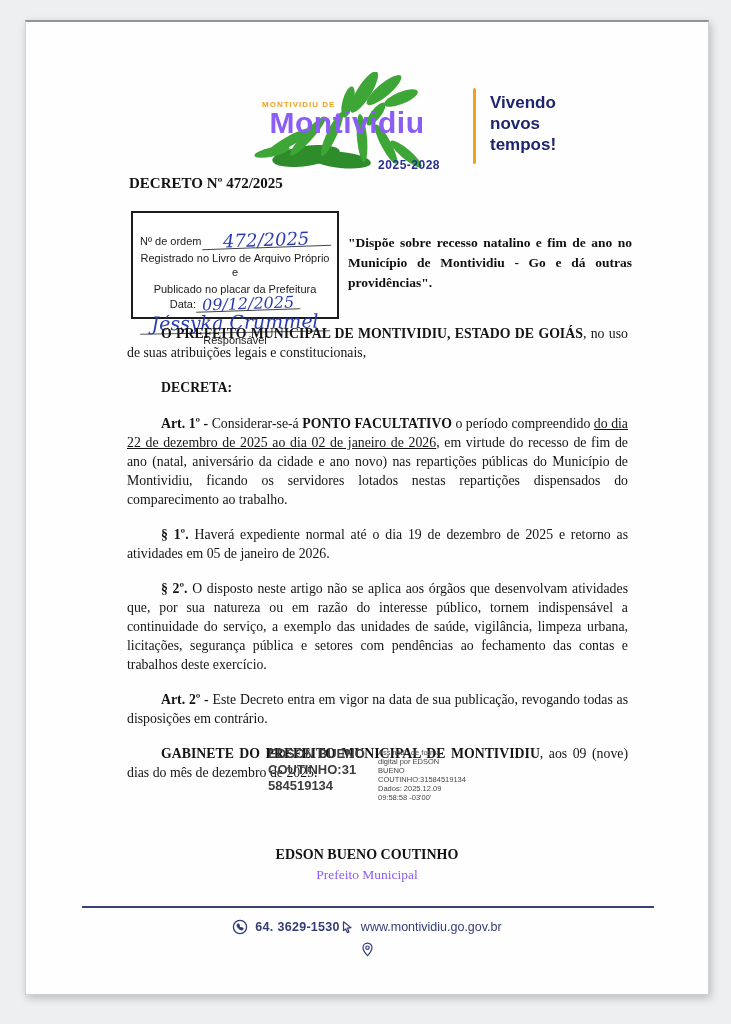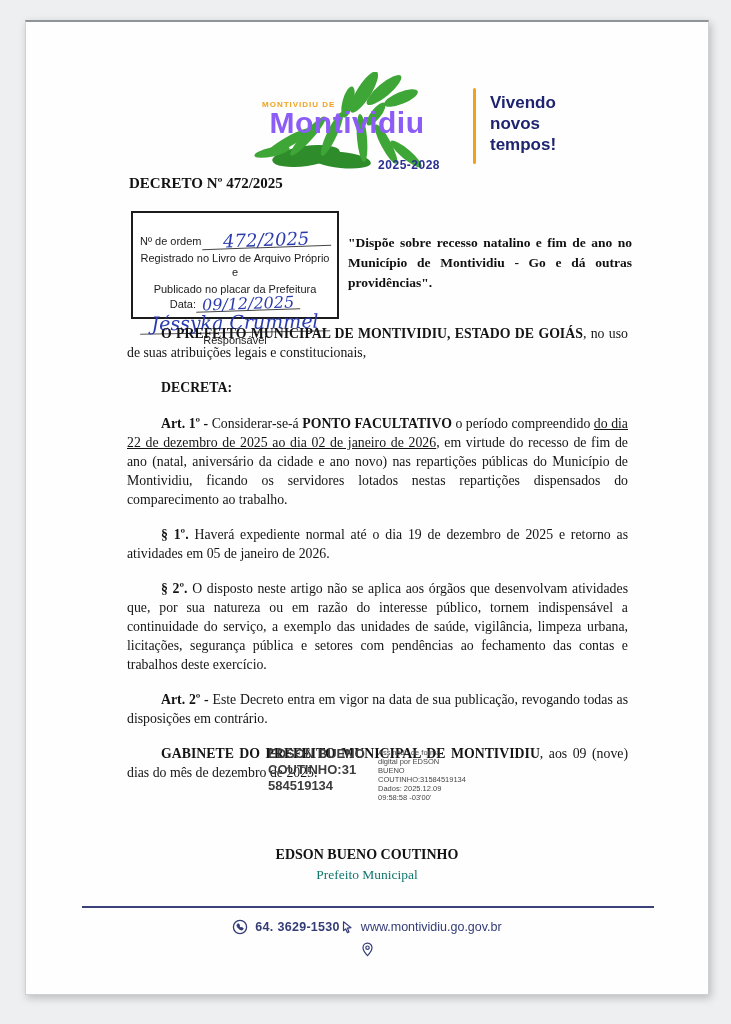--- a/index.html
+++ b/index.html
@@ -98,21 +98,21 @@
   }
   .dsig-details{
     width:112px;font-size:7.5px;line-height:9px;color:#474747;white-space:pre-line;padding-top:2px;
   }
   .officer-name{
     position:absolute;left:0;top:825px;width:682px;text-align:center;
     font-family:"Liberation Serif",serif;font-weight:bold;font-size:14px;color:#111;
   }
   .officer-role{
     position:absolute;left:0;top:845px;width:682px;text-align:center;
-    font-family:"Liberation Serif",serif;font-size:13.5px;color:#0f766e;
+    font-family:"Liberation Serif",serif;font-size:13.5px;color:#8b5cf6;
   }
   
   .footer-sep{position:absolute;left:56px;top:884px;width:572px;height:2px;background:#3a4178;}
   .footer-row{
     position:absolute;left:0;width:682px;display:flex;justify-content:center;
     align-items:center;color:#333c77;font-size:12.5px;
   }
   .footer-row1{top:897px;}
   .footer-row2{top:920px;}
   .f-item{display:flex;align-items:center;gap:7px;}

